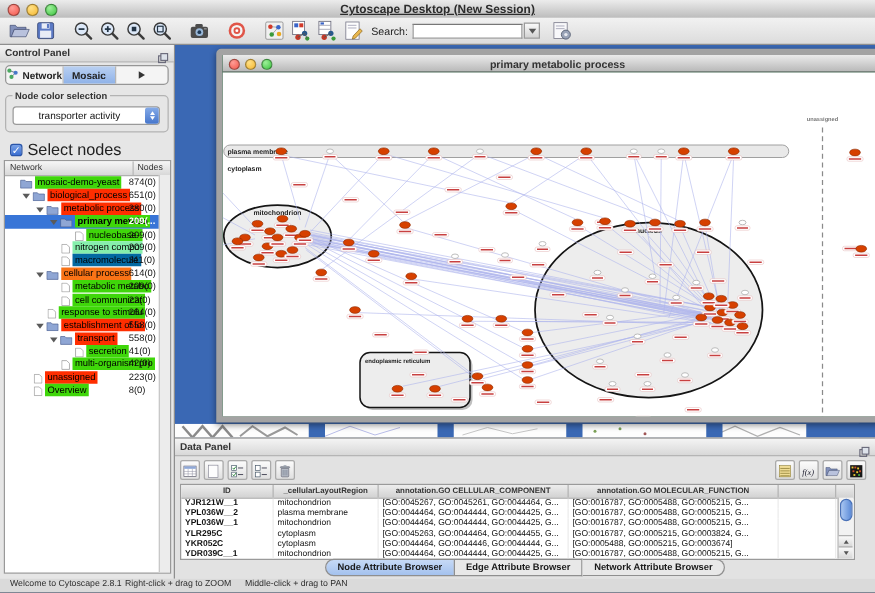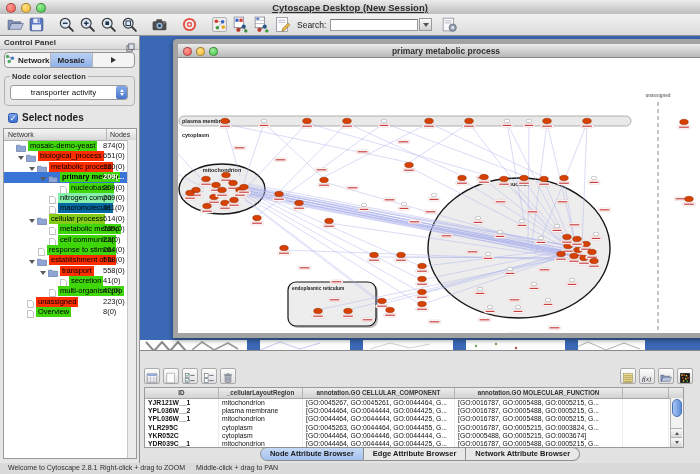--- a/index.html
+++ b/index.html
@@ -55,21 +55,21 @@
   .stepper{width:11px;height:13px;margin-right:0px;border-radius:2px;
     background:linear-gradient(#85abe8,#4676cc);display:flex;flex-direction:column;
     align-items:center;justify-content:center;gap:1px;}
   .stepper i{display:block;width:0;height:0;border-left:2.5px solid transparent;border-right:2.5px solid transparent;}
   .stepper .up{border-bottom:3px solid #fff;}
   .stepper .dn{border-top:3px solid #fff;}
   #cp-check{position:absolute;left:8px;top:76px;display:flex;align-items:center;gap:4px;}
   #cp-check .cb{width:10px;height:10px;border-radius:2.5px;border:1px solid #2a55a8;
     background:linear-gradient(#79a2e8,#3b6fd2);color:#fff;font-size:8.5px;line-height:9px;
     text-align:center;box-sizing:border-box;}
-  #cp-check .cb-label{font-size:10px;font-weight:bold;color:#222;}
+  #cp-check .cb-label{font-size:13px;font-weight:normal;color:#222;}
   #tree-box{position:absolute;left:3px;top:92px;width:134px;height:331px;background:#fff;
     border:1px solid #999;box-sizing:border-box;overflow:hidden;}
   #tree-head{height:11px;display:flex;background:linear-gradient(#f6f6f6,#d8d8d8);
     border-bottom:1px solid #b0b0b0;font-size:7px;color:#333;}
   #tree-head .th1{width:98px;padding-left:4px;border-right:1px solid #b8b8b8;line-height:11px;}
   #tree-head .th2{flex:1;padding-left:3px;line-height:11px;}
   #tree-rows{position:relative;}
   .trow{position:relative;height:10.4px;line-height:10.4px;white-space:nowrap;}
   .trow.sel{background:#3875d7;font-weight:bold;}
   .trow .ind{display:inline-block;height:1px;}
@@ -313,21 +313,21 @@
                 <path d="M.5 .5h4.5l2.5 2.5v5.5H.5z" fill="#fff" stroke="#888" stroke-width=".6"></path>
               </svg></span><span class="tlabel" style="background: rgb(63, 214, 10);">nucleobase-</span><span class="tcount">209(0)</span></div>
           <div class="trow"><span class="ind" style="width: 36px;"></span><span class="noexp"></span><span class="ticon"><svg viewBox="0 0 8 9" width="7" height="8">
                 <path d="M.5 .5h4.5l2.5 2.5v5.5H.5z" fill="#fff" stroke="#888" stroke-width=".6"></path>
               </svg></span><span class="tlabel" style="background: #86efac;">nitrogen compo</span><span class="tcount">209(0)</span></div>
           <div class="trow"><span class="ind" style="width: 36px;"></span><span class="noexp"></span><span class="ticon"><svg viewBox="0 0 8 9" width="7" height="8">
                 <path d="M.5 .5h4.5l2.5 2.5v5.5H.5z" fill="#fff" stroke="#888" stroke-width=".6"></path>
               </svg></span><span class="tlabel" style="background: #0369a1;">macromolecule</span><span class="tcount">311(0)</span></div>
           <div class="trow"><span class="ind" style="width: 25px;"></span><span class="exp"></span><span class="ticon"><svg viewBox="0 0 10 8" width="10" height="8">
                 <path d="M.5 1.2h3.4l1 1h4.6v5.3H.5z" fill="#8fa6d4" stroke="#44588c" stroke-width=".5"></path>
-              </svg></span><span class="tlabel" style="background: #84cc16;">cellular process</span><span class="tcount">614(0)</span></div>
+              </svg></span><span class="tlabel" style="background: #f97316;">cellular process</span><span class="tcount">614(0)</span></div>
           <div class="trow"><span class="ind" style="width: 36px;"></span><span class="noexp"></span><span class="ticon"><svg viewBox="0 0 8 9" width="7" height="8">
                 <path d="M.5 .5h4.5l2.5 2.5v5.5H.5z" fill="#fff" stroke="#888" stroke-width=".6"></path>
               </svg></span><span class="tlabel" style="background: rgb(63, 214, 10);">metabolic metabo</span><span class="tcount">209(0)</span></div>
           <div class="trow"><span class="ind" style="width: 36px;"></span><span class="noexp"></span><span class="ticon"><svg viewBox="0 0 8 9" width="7" height="8">
                 <path d="M.5 .5h4.5l2.5 2.5v5.5H.5z" fill="#fff" stroke="#888" stroke-width=".6"></path>
               </svg></span><span class="tlabel" style="background: rgb(63, 214, 10);">cell communicat</span><span class="tcount">22(0)</span></div>
           <div class="trow"><span class="ind" style="width: 25px;"></span><span class="noexp"></span><span class="ticon"><svg viewBox="0 0 8 9" width="7" height="8">
                 <path d="M.5 .5h4.5l2.5 2.5v5.5H.5z" fill="#fff" stroke="#888" stroke-width=".6"></path>
               </svg></span><span class="tlabel" style="background: rgb(63, 214, 10);">response to stimulu</span><span class="tcount">264(0)</span></div>
           <div class="trow"><span class="ind" style="width: 25px;"></span><span class="exp"></span><span class="ticon"><svg viewBox="0 0 10 8" width="10" height="8">
@@ -758,20 +758,27 @@
             <rect x="535.1" y="114.60000000000001" width="9.8" height="1.2" fill="#c84040"></rect>
             <ellipse cx="547" cy="136" rx="4.3" ry="2.7" fill="#d64000" stroke="#8f2b00" stroke-width="0.5"></ellipse>
             <rect x="540.5" y="139.4" width="13" height="3.6" rx="1.6" fill="#fff" stroke="#e2b6b6" stroke-width="0.4"></rect>
             <rect x="542.1" y="140.6" width="9.8" height="1.2" fill="#c84040"></rect>
           </svg>
       </div>
     </div>
   </div>
 
   <div id="data-panel">
+    <div class="panel-head">
+      <span class="ph-label">Data Panel</span>
+      <span class="float-ic" id="dp-float"><svg viewBox="0 0 10 10">
+            <rect x="1" y="3" width="6" height="6" fill="none" stroke="#667" stroke-width="1"></rect>
+            <rect x="3" y="1" width="6" height="6" fill="#dde2ea" stroke="#667" stroke-width="1"></rect>
+          </svg></span>
+    </div>
     <div id="dp-toolbar">
       <span id="dp-left-icons" style="display:flex;">
           <span class="dpi"><svg viewBox="0 0 16 16">
               <rect x="1.5" y="2.5" width="13" height="11" fill="#fff" stroke="#556" stroke-width=".7"></rect>
               <rect x="1.8" y="2.8" width="12.4" height="2.6" fill="#8fa8d8"></rect>
               <line x1="1.5" y1="8.2" x2="14.5" y2="8.2" stroke="#99a" stroke-width=".6"></line>
               <line x1="1.5" y1="10.8" x2="14.5" y2="10.8" stroke="#99a" stroke-width=".6"></line>
               <line x1="6" y1="5.4" x2="6" y2="13.5" stroke="#99a" stroke-width=".6"></line>
               <line x1="10.5" y1="5.4" x2="10.5" y2="13.5" stroke="#99a" stroke-width=".6"></line>
             </svg></span>

